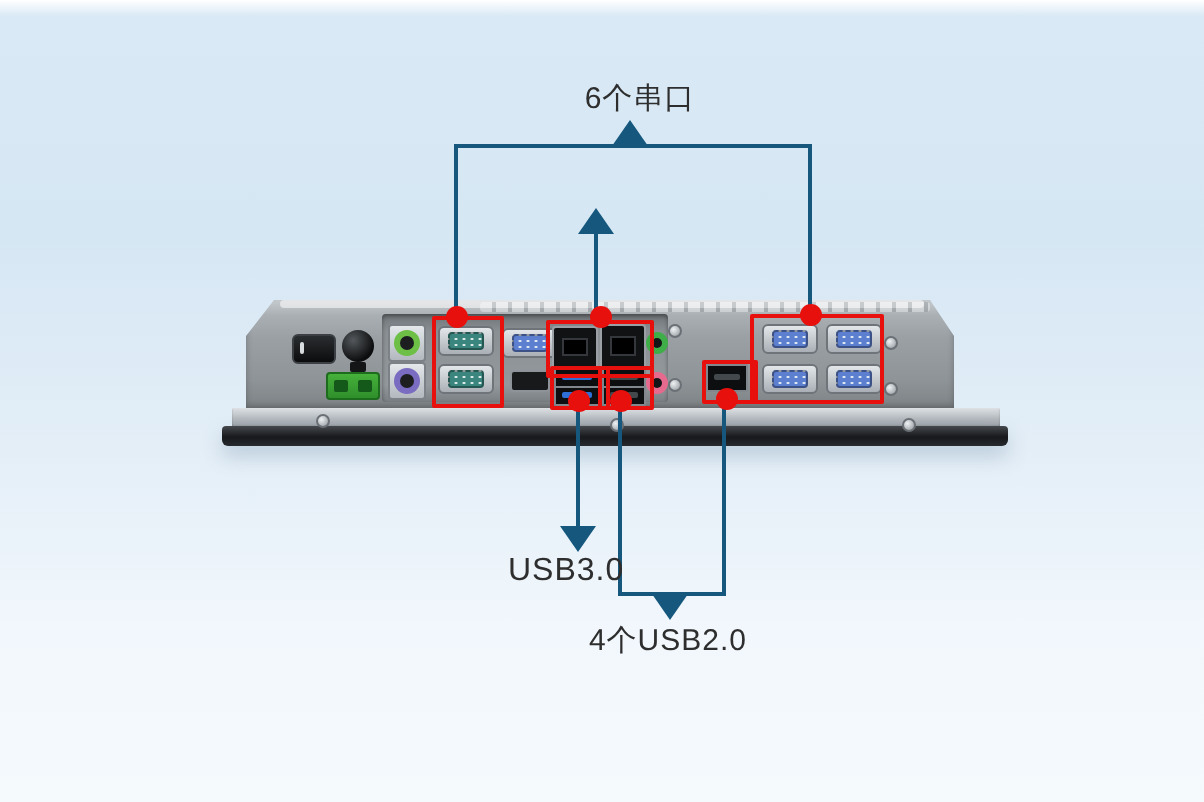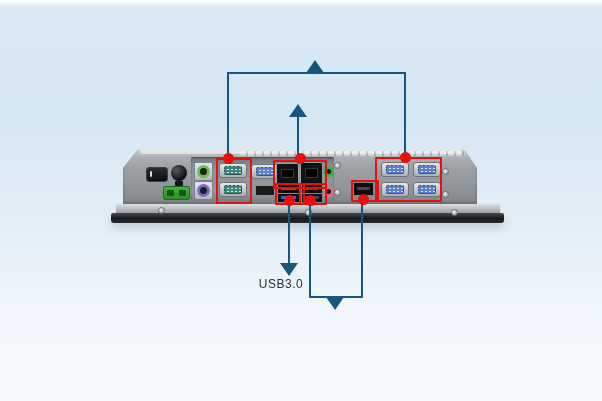--- a/index.html
+++ b/index.html
@@ -160,30 +160,32 @@
   <div class="abs hl-rect" style="left:351px;top:180px;width:24px;height:18px;"></div>
   <div class="abs hl-rect" style="left:375px;top:157px;width:63px;height:41px;"></div>
 
   <div class="abs hl-dot" style="left:223px;top:153px;"></div>
   <div class="abs hl-dot" style="left:295px;top:153px;"></div>
   <div class="abs hl-dot" style="left:284px;top:195px;"></div>
   <div class="abs hl-dot" style="left:305px;top:195px;"></div>
   <div class="abs hl-dot" style="left:358px;top:194px;"></div>
   <div class="abs hl-dot" style="left:400px;top:152px;"></div>
 
+  <div class="abs callout-label" style="left:268px;top:40px;width:104px;">6个串口</div>
   <div class="abs arrow-up" style="left:306px;top:60px;"></div>
   <div class="abs line" style="left:227px;top:72px;width:179px;height:2px;"></div>
   <div class="abs line" style="left:227px;top:72px;width:2px;height:86px;"></div>
   <div class="abs line" style="left:404px;top:72px;width:2px;height:85px;"></div>
 
   <div class="abs arrow-up" style="left:289px;top:104px;"></div>
   <div class="abs line" style="left:297px;top:116px;width:2px;height:42px;"></div>
 
   <div class="abs line" style="left:288px;top:203px;width:2px;height:61px;"></div>
   <div class="abs arrow-down" style="left:280px;top:263px;"></div>
-  <div class="abs callout-label" style="left:254px;top:277px;width:54px;font-size:12px;">USB3.0</div>
+  <div class="abs callout-label" style="left:254px;top:277px;width:54px;font-size:16px;">USB3.0</div>
 
   <div class="abs line" style="left:309px;top:202px;width:2px;height:96px;"></div>
   <div class="abs line" style="left:361px;top:201px;width:2px;height:97px;"></div>
   <div class="abs line" style="left:309px;top:296px;width:54px;height:2px;"></div>
   <div class="abs arrow-down" style="left:326px;top:297px;"></div>
+  <div class="abs callout-label" style="left:292px;top:311px;width:84px;">4个USB2.0</div>
 
 </div>
 
 </body></html>

